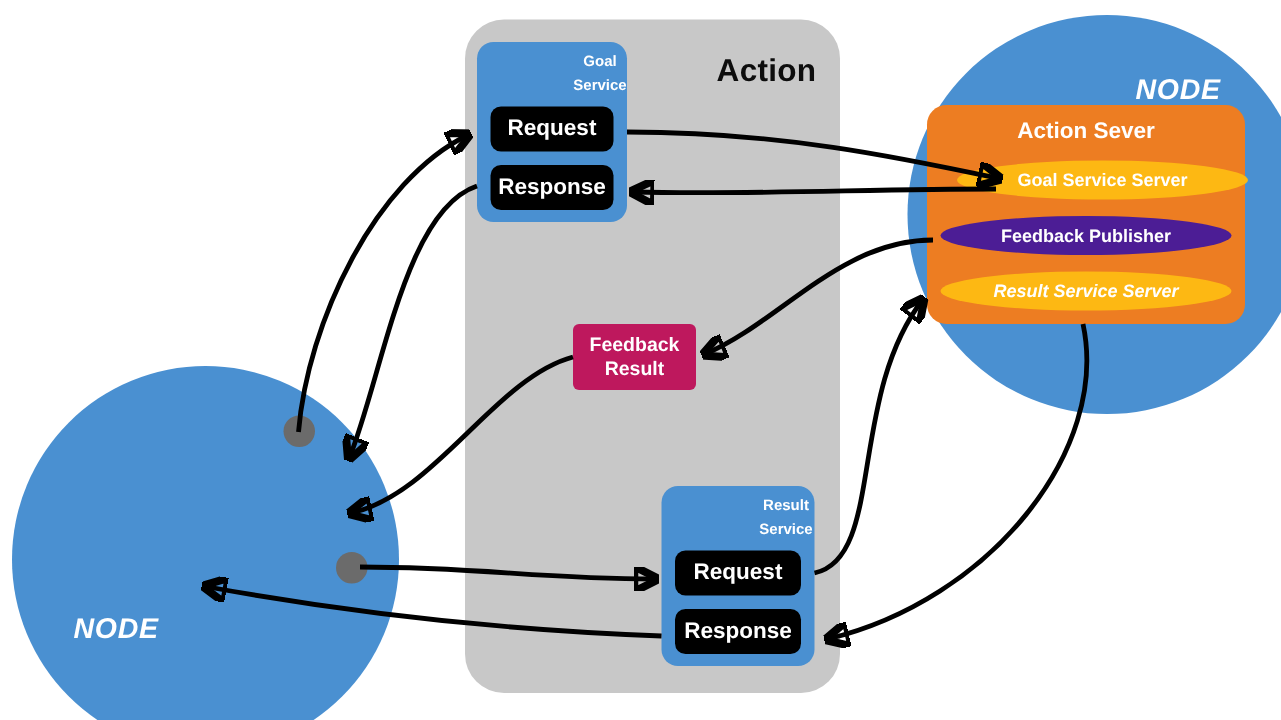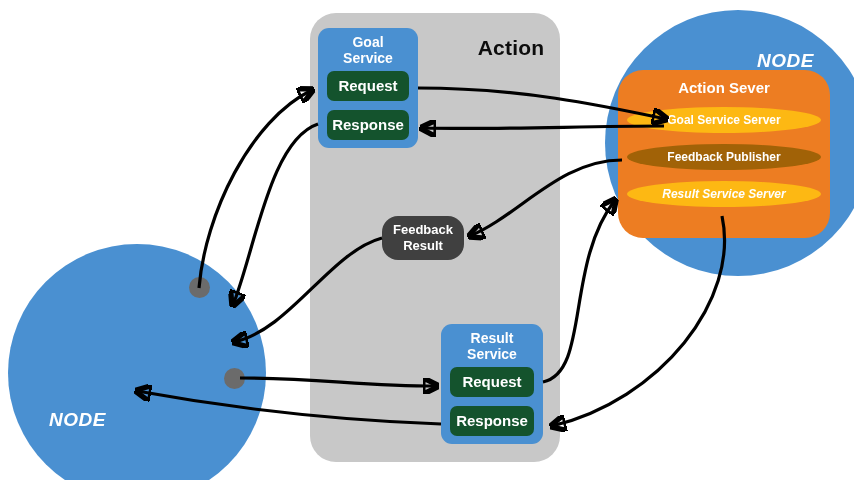--- a/index.html
+++ b/index.html
@@ -66,21 +66,21 @@
   }
   #node-right-label { left: 757px; top: 50px; }
   #node-left-label  { left: 49px;  top: 409px; }
 
   
   .orange-box {
     position: absolute;
     background: #ed7d22;
     border-radius: 13px;
   }
-  #action-server-box { left: 618px; top: 70px;  width: 212px; height: 168px; border-radius: 25px; }
+  #action-server-box { left: 618px; top: 70px;  width: 212px; height: 146px; }
   #action-client-box { left: 33px;  top: 258px; width: 208px; height: 144px; }
 
   .orange-title {
     position: absolute;
     width: 100%;
     text-align: center;
     top: 9px;
     font-size: 15px;
     font-weight: bold;
     color: #ffffff;
@@ -93,23 +93,23 @@
     text-align: center;
     font-size: 12px;
     font-weight: bold;
     color: #ffffff;
     line-height: 26px;
     height: 26px;
     white-space: nowrap;
     overflow: hidden;
   }
   .pill-yellow { background: #fdb813; }
-  .pill-green  { background: #a16207; }
-
-  #pill-goal-service-server   { left: 9px;  top: 37px;  width: 194px; }
+  .pill-green  { background: #4c1d95; }
+
+  #pill-goal-service-server   { left: 20px;  top: 37px;  width: 194px; }
   #pill-feedback-publisher    { left: 9px;  top: 74px;  width: 194px; }
   #pill-result-service-server { left: 9px;  top: 111px; width: 194px; font-style: italic; }
 
   #pill-goal-service-client   { left: 9px;  top: 35px;  width: 190px; }
   #pill-feedback-subscriber   { left: 9px;  top: 72px;  width: 190px; }
   #pill-result-service-client { left: 9px;  top: 109px; width: 190px; }
 
   
   .service-box {
     position: absolute;
@@ -117,51 +117,52 @@
     border-radius: 11px;
   }
   #goal-service-box   { left: 318px; top: 28px;  width: 100px; height: 120px; }
   #result-service-box { left: 441px; top: 324px; width: 102px; height: 120px; }
 
   .service-title {
     position: absolute;
     top: 6px;
     width: 100%;
     text-align: center;
-    font-size: 14px;
+    font-size: 10px;
     font-weight: bold;
     color: #ffffff;
     line-height: 16px;
+    padding-left: 32px;
   }
 
   .purple-box {
     position: absolute;
-    background: #14532d;
+    background: #000000;
     border-radius: 7px;
     text-align: center;
     font-size: 15px;
     font-weight: bold;
     color: #ffffff;
     line-height: 30px;
     height: 30px;
   }
   #goal-request    { left: 9px; top: 43px; width: 82px; }
   #goal-response   { left: 9px; top: 82px; width: 82px; }
   #result-request  { left: 9px; top: 43px; width: 84px; }
   #result-response { left: 9px; top: 82px; width: 84px; }
 
   
   #feedback-topic-box {
     position: absolute;
     left: 382px;
     top: 216px;
     width: 82px;
     height: 44px;
-    background: #404040;
-    border-radius: 16px;
+    background: #be185d;
+    border-radius: 4px;
   }
   #feedback-topic-box .topic-label {
     position: absolute;
     top: 6px;
     width: 100%;
     text-align: center;
     font-size: 13px;
     font-weight: bold;
     color: #ffffff;
     line-height: 16px;

